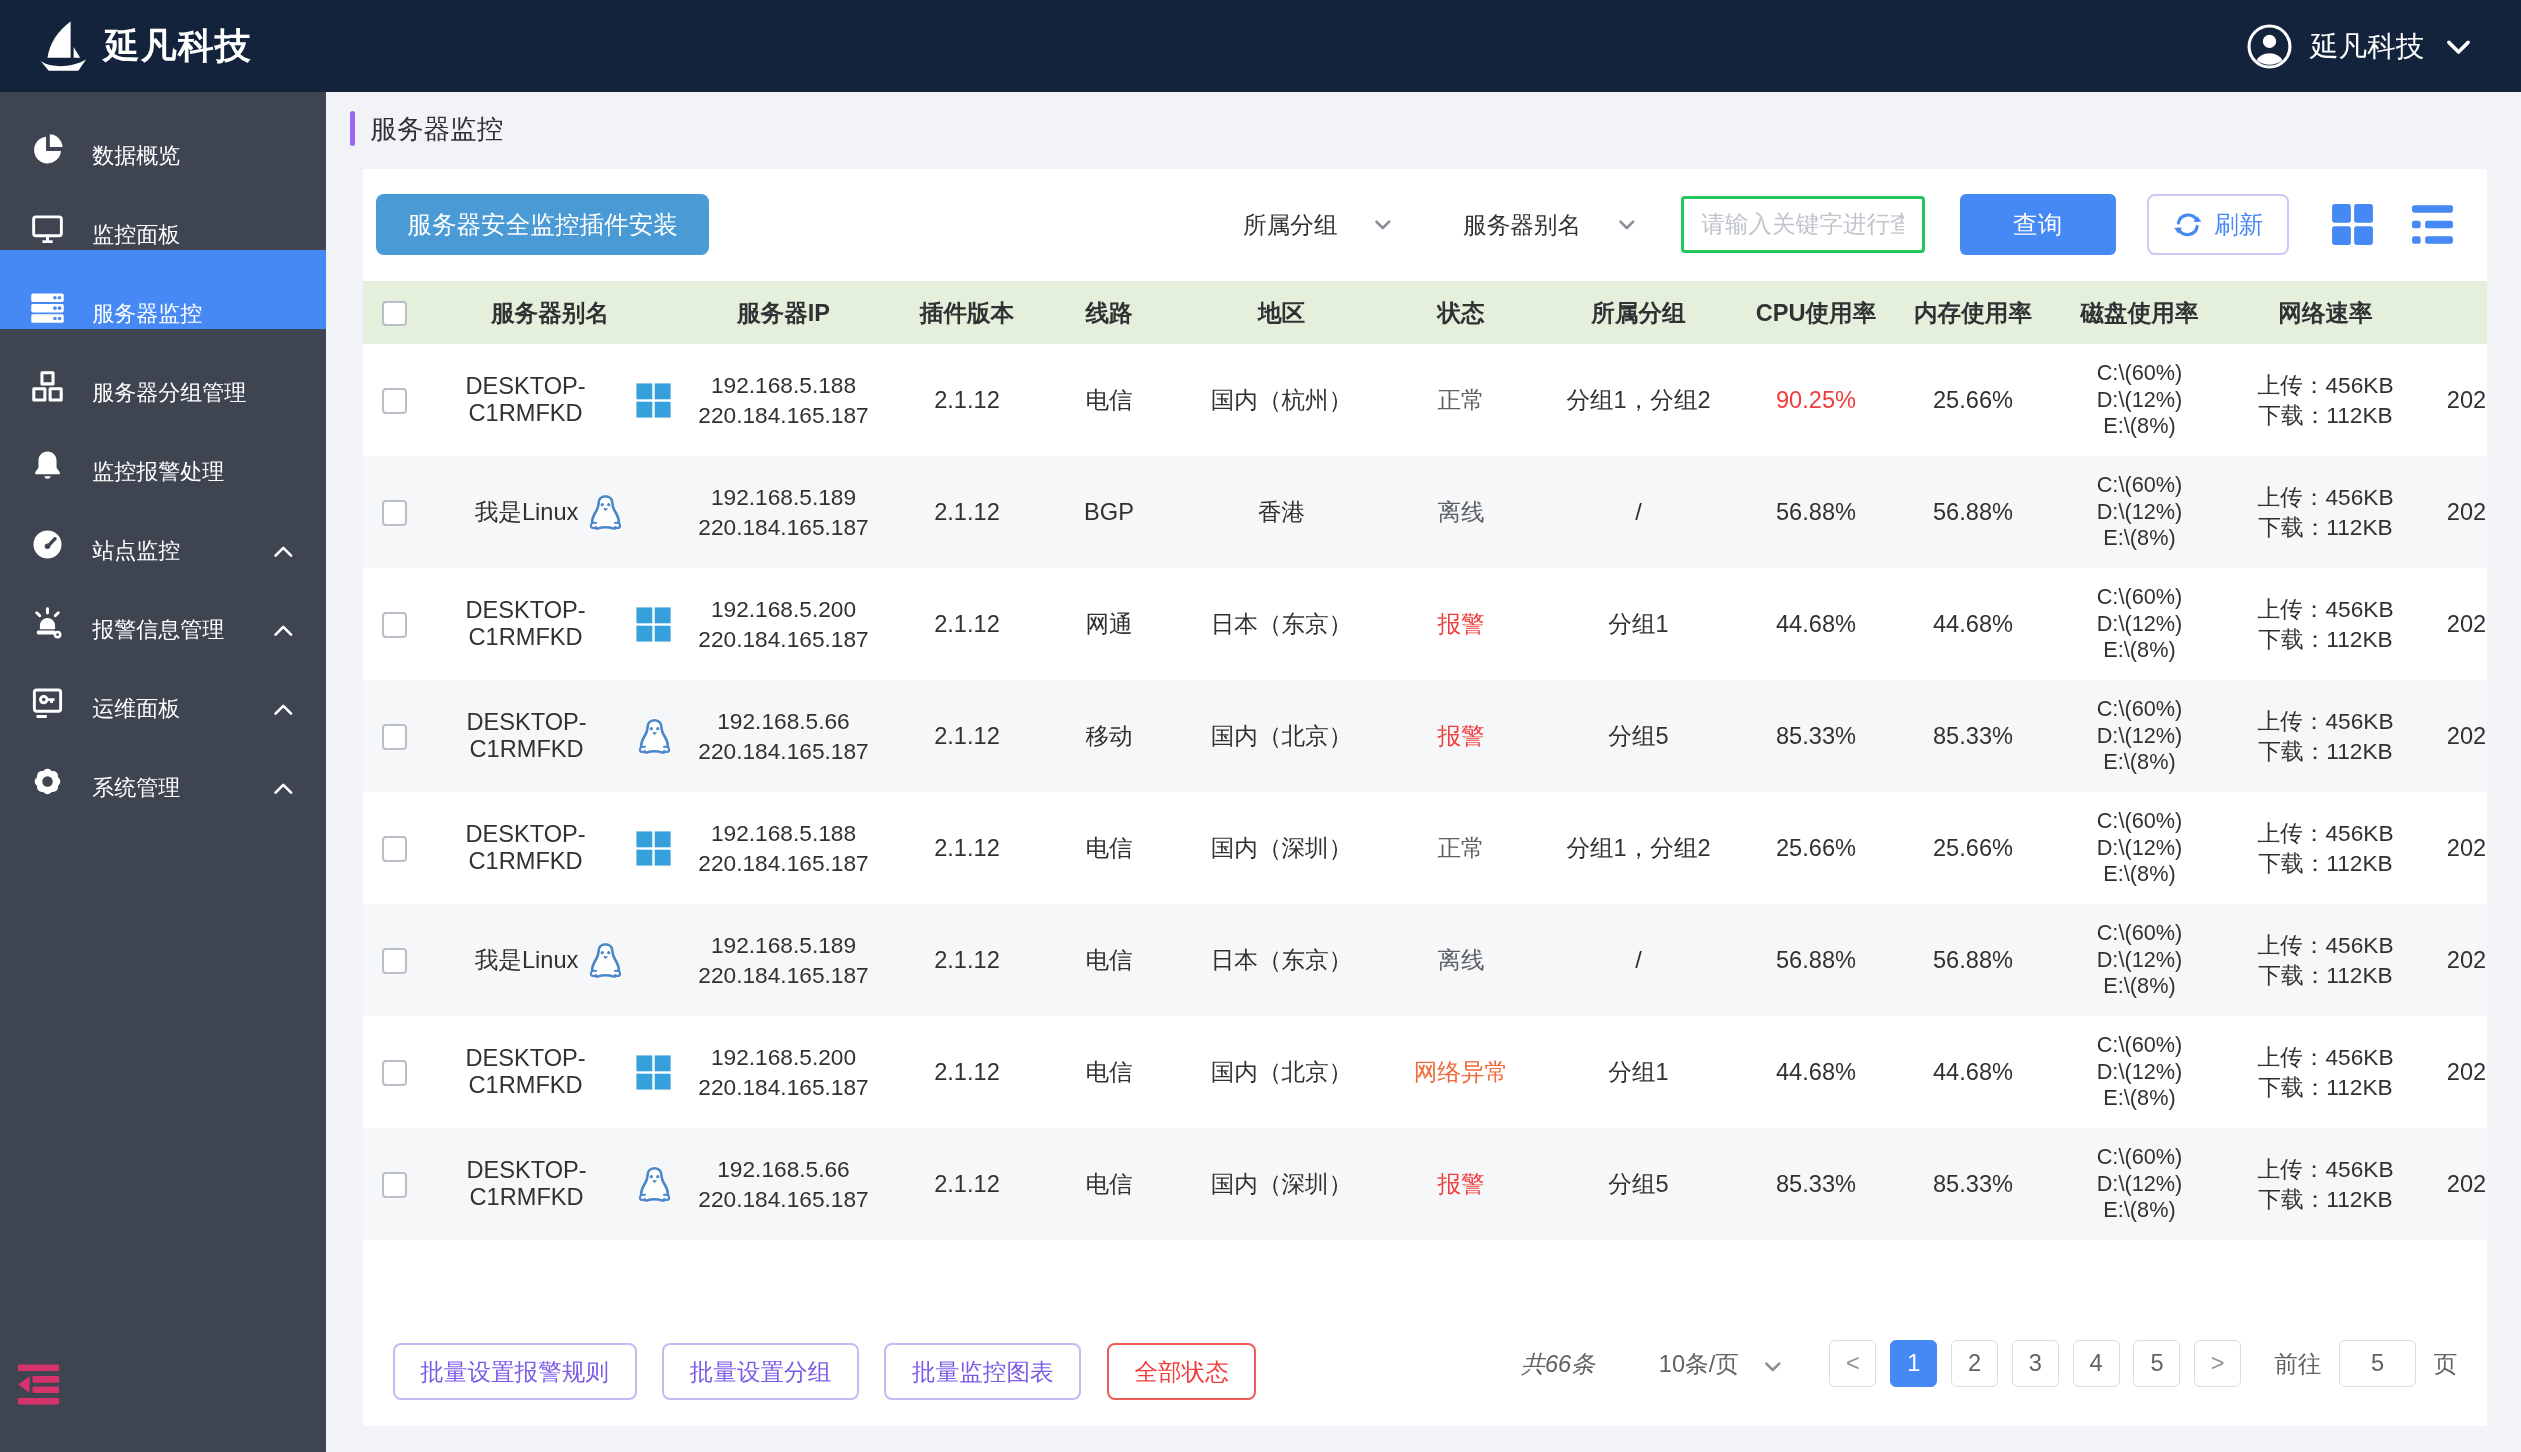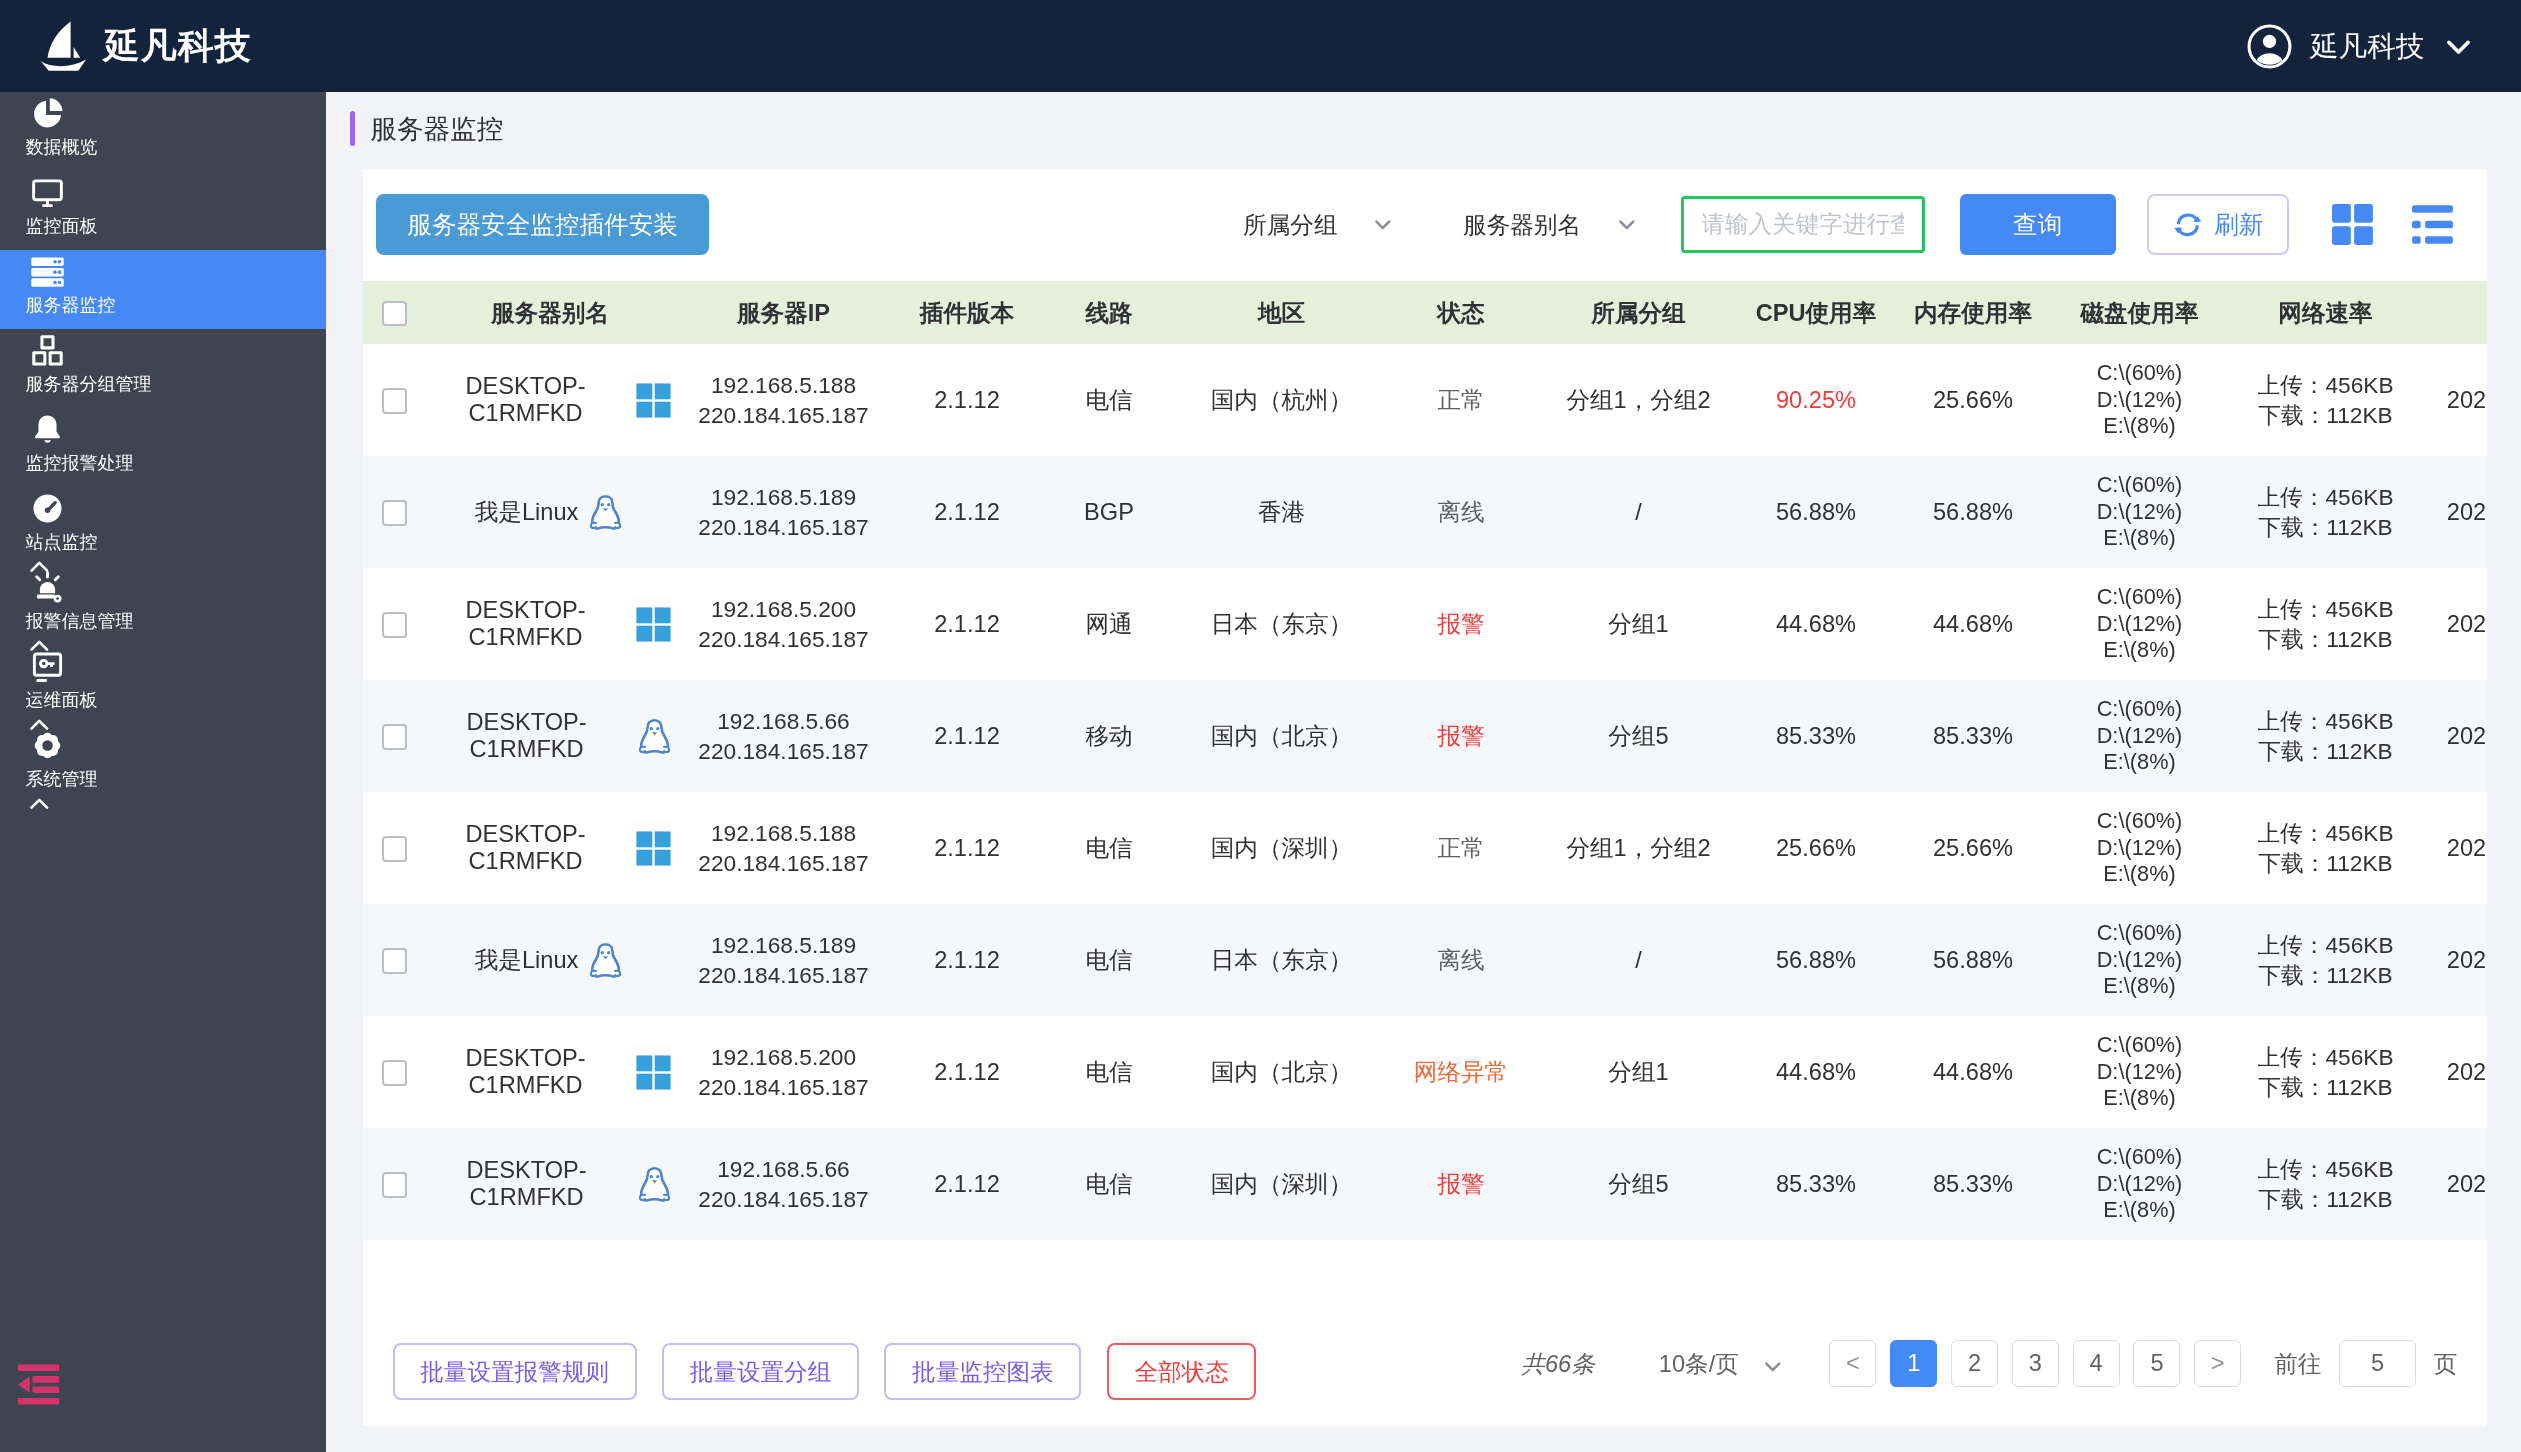--- a/index.html
+++ b/index.html
@@ -8,22 +8,22 @@
 
   
   .topbar { position:absolute; left:0; top:0; width:2522px; height:92px;
     background:#14233c; display:flex; align-items:center; justify-content:space-between;
     padding:0 47px 0 35px; z-index:20; }
   .brand { display:flex; align-items:center; gap:11.8px; color:#fff; font-size:36px; font-weight:bold; letter-spacing:1px; }
   .userbox { display:flex; align-items:center; gap:17.7px; color:#fff; font-size:28.6px; }
 
   
   .sidebar { position:absolute; left:0; top:92px; width:326px; height:1360px; background:#3e4551; }
-  .side-item { height:79px; display:flex; align-items:flex-start; padding:0 29.6px 0 25.6px;
-    color:#fff; font-size:18px; cursor:pointer;flex-direction:column; }
+  .side-item { height:79px; display:flex; align-items:flex-end; padding:0 29.6px 0 25.6px;
+    color:#fff; font-size:22px; cursor:pointer; }
   .side-item .icon { width:43px; height:43px; margin-right:23.6px; display:flex; align-items:center; justify-content:center; flex:none; }
   .side-item .lbl { flex:1; white-space:nowrap; }
   .side-item.active { background:#4688f4; }
   .side-item svg .dot { fill:#3e4551; }
   .side-item.active svg .dot { fill:#4688f4; }
   .collapse-btn { position:absolute; left:13.8px; bottom:49px; width:49px; height:41px; cursor:pointer; }
 
   
   .main { position:absolute; left:326px; top:92px; width:2196px; height:1360px; background:#f1f3f6; }
   .page-title { display:flex; align-items:center; gap:14.8px; height:73px; padding-left:23.6px; font-size:26.6px; color:#303133; }

